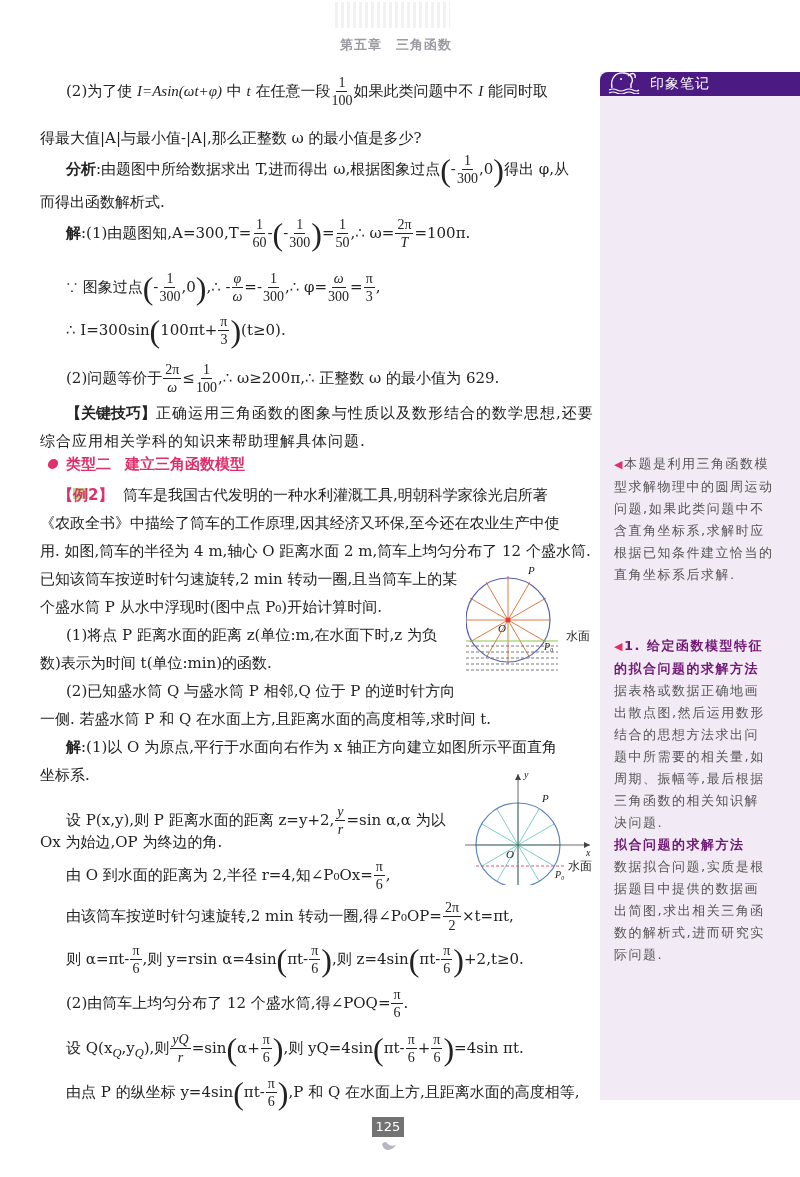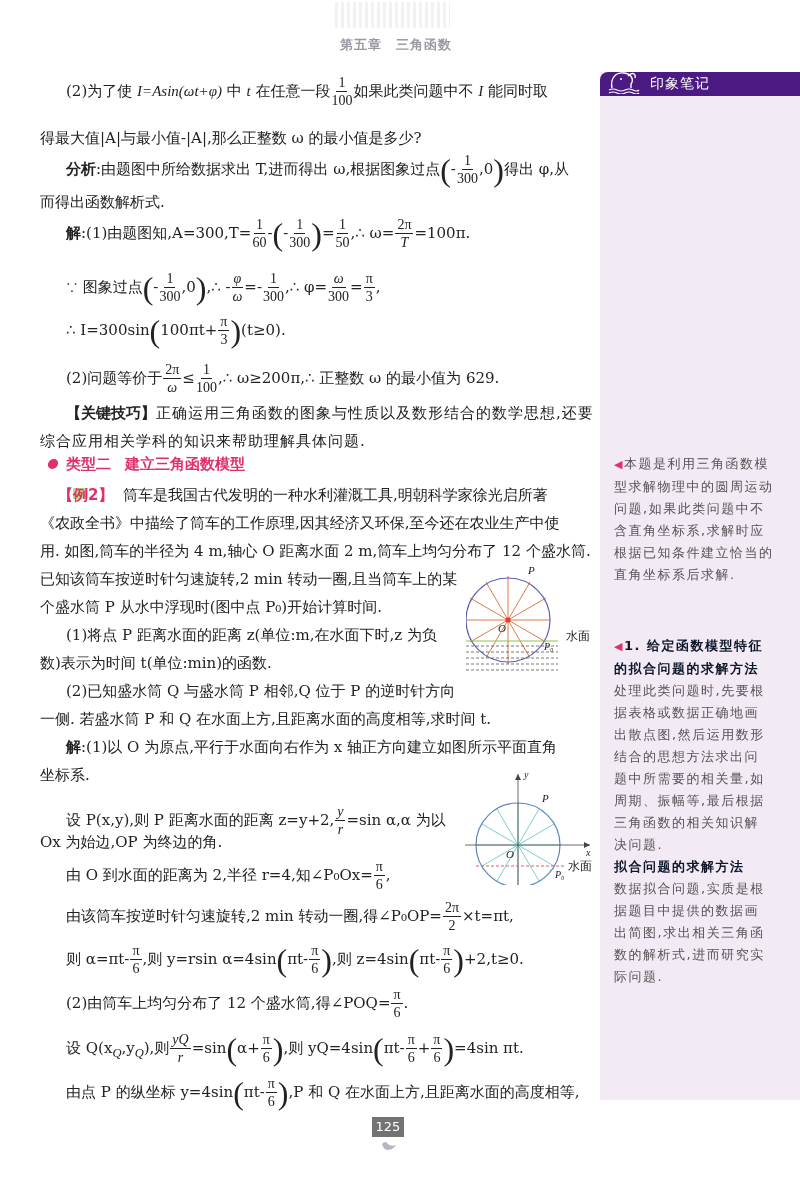--- a/index.html
+++ b/index.html
@@ -15,21 +15,21 @@
   
   .sidebar { position: absolute; left: 600px; top: 72px; width: 200px; height: 1028px; background: #f2eaf4; }
   .sidebar-head { position: absolute; left: 0; top: 0; width: 200px; height: 24px; background: #4b1a82;
     border-top-left-radius: 8px; display: flex; align-items: center; }
   .elephant { width: 34px; height: 30px; margin-left: 6px; margin-top: -10px; }
   .sidebar-head-title { color: #fff; font-family: "DejaVu Sans", sans-serif; font-size: 14px; margin-left: 10px; letter-spacing: 1px; }
 
   .note { position: absolute; left: 614px; width: 176px; font-family: "DejaVu Sans", sans-serif;
     font-size: 13px; line-height: 22px; color: #555; letter-spacing: 1.5px; }
   .note .tri { color: #e0306a; font-size: 11px; }
-  .note b { color: #0f172a; text-align: right; }
+  .note b { color: #701a75; text-align: right; }
 
   
   .line { position: absolute; left: 40px; white-space: nowrap; font-size: 15px; color: #222; }
   .ind { left: 66px; }
   .m { font-family: "Liberation Serif", "DejaVu Serif", serif; font-style: italic; }
   .frac { display: inline-flex; flex-direction: column; align-items: center; vertical-align: middle;
     font-family: "Liberation Serif", serif; font-size: 14px; line-height: 17px; margin: 0 1px; }
   .frac .num { border-bottom: 1px solid #222; padding: 0 2px; }
   .paren { font-family: "Liberation Serif", serif; font-size: 32px; vertical-align: middle; font-weight: 200; line-height: 32px; }
   .kb { font-family: "DejaVu Sans", sans-serif; font-weight: bold; }
@@ -77,21 +77,20 @@
   <div>型求解物理中的圆周运动</div>
   <div>问题,如果此类问题中不</div>
   <div>含直角坐标系,求解时应</div>
   <div>根据已知条件建立恰当的</div>
   <div>直角坐标系后求解.</div>
 </div>
 
 <div class="note" style="top:635px;">
   <div><span class="tri">◀</span><b>1. 给定函数模型特征</b></div>
   <div><b>的拟合问题的求解方法</b></div>
-  <div>处理此类问题时,先要根</div>
   <div>据表格或数据正确地画</div>
   <div>出散点图,然后运用数形</div>
   <div>结合的思想方法求出问</div>
   <div>题中所需要的相关量,如</div>
   <div>周期、振幅等,最后根据</div>
   <div>三角函数的相关知识解</div>
   <div>决问题.</div>
   <div><b>拟合问题的求解方法</b></div>
   <div>数据拟合问题,实质是根</div>
   <div>据题目中提供的数据画</div>

